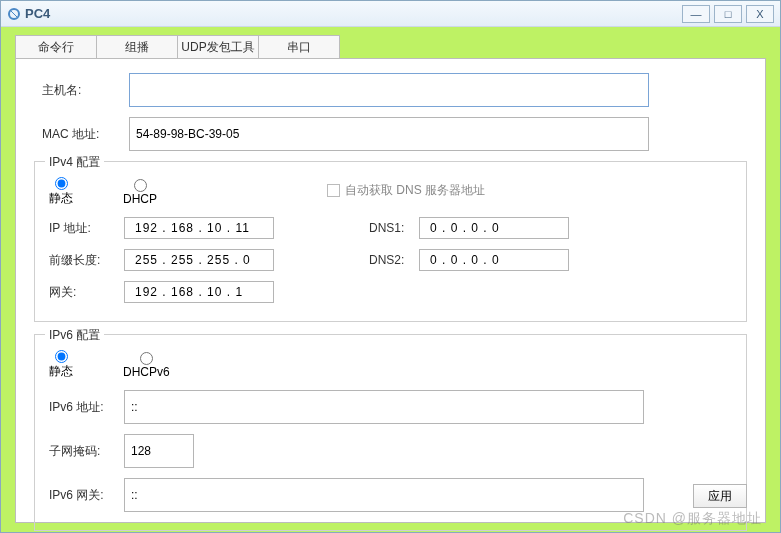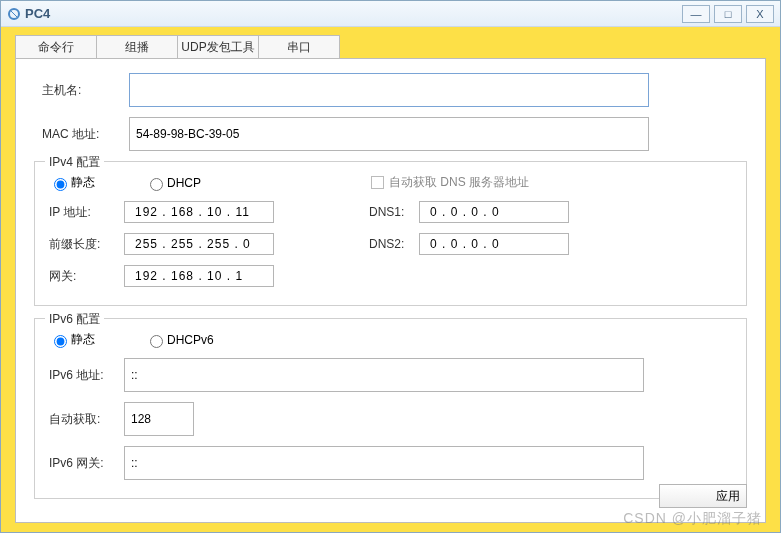--- a/index.html
+++ b/index.html
@@ -1,46 +1,46 @@
 <!DOCTYPE html>
 <html><head>
 <meta charset="utf-8">
 <style>
   * { box-sizing: border-box; font-family: "Microsoft YaHei", Arial, sans-serif; }
   body { margin: 0; background: #fff; }
-  .window { width: 781px; height: 533px; border: 1px solid #8aa8c0; position: relative; background: #fde047; }
+  .window { width: 781px; height: 533px; border: 1px solid #8aa8c0; position: relative; background: #bef264; }
   .titlebar { height: 26px; background: linear-gradient(#f4f9fd,#e4eef8); border-bottom: 1px solid #cdd9e6; display:flex; align-items:center; padding:0 6px; }
   .title-icon { width:14px; height:14px; margin-right:4px; display:inline-block; }
   .title-text { font-size:13px; color:#3a5a7a; font-weight:bold; flex:1;}
   .win-btn { width:28px; height:18px; margin-left:4px; border:1px solid #9cb4ca; background:#f2f7fc; display:flex; align-items:center; justify-content:center; font-size:11px; color:#3a5a7a; cursor:pointer;}
   .client { padding: 8px 14px; position:relative; height: calc(100% - 26px); }
   .tabs { display:flex; }
   .tab { width:82px; height:24px; border:1px solid #bcbcbc; background:#f7f7f7; display:flex; align-items:center; justify-content:center; font-size:12px; color:#333; margin-right:-1px; cursor:pointer;}
   .tab.active { background:#fff; border-bottom:1px solid #fff; position:relative; z-index:2;}
   .tab-page { border:1px solid #bcbcbc; margin-top:-1px; padding:14px 18px 52px 18px; height:calc(100% - 24px); position:relative; background:#fff;}
   .row { display:flex; align-items:center; margin-bottom:10px; font-size:12px;}
   .lbl { width:95px; color:#333; padding-left:8px; }
   .text-input { height:22px; border:1px solid #7aa4d6; padding:16px 6px; font-size:12px; outline:none;}
   .text-input.gray { border:1px solid #b5b5b5;}
   .fieldset { border:1px solid #cfcfcf; padding:12px 14px 8px 14px; margin-bottom:12px; position:relative;}
   .legend { position:absolute; top:-8px; left:10px; background:#fff; padding:0 4px; font-size:12px; color:#333;}
   .radio-row { display:flex; align-items:center; margin-bottom:10px;}
-  .radio { display:flex; align-items:center; font-size:12px; margin-right:50px;}
+  .radio { display:flex; align-items:center; font-size:12px; margin-right:50px;flex-direction:column;}
   .radio input { margin-right:4px;}
   .check { display:flex; align-items:center; font-size:12px; color:#888;}
   .check-box { width:13px; height:13px; border:1px solid #bbb; margin-right:5px;}
   .grid2 { display:flex; }
   .col { flex:0 0 auto; }
   .col.left { width:320px; }
   .col.right { }
   .ip-input { width:150px; height:22px; border:1px solid #b5b5b5; padding:0 10px; font-size:12px; text-align:right; letter-spacing:1px; display:flex; align-items:center;}
   .short-input { width:70px;}
   .long-input { width:520px;}
   .mid-input { width:520px;}
-  .apply-btn { position:absolute; right:18px; bottom:14px; width:88px; height:24px; border:1px solid #b5b5b5; background:linear-gradient(#fff,#ededed); font-size:12px; cursor:pointer;text-align:right;}
+  .apply-btn { position:absolute; right:18px; bottom:14px; width:54px; height:24px; border:1px solid #b5b5b5; background:linear-gradient(#fff,#ededed); font-size:12px; cursor:pointer;}
   .r-lbl { width:50px; font-size:12px; color:#333;}
   .watermark { position:absolute; right:18px; bottom:4px; font-size:14px; color:rgba(120,120,120,.5); letter-spacing:1px; pointer-events:none;}
 </style>
 </head>
 <body>
 
 <div class="window">
   <div class="titlebar">
     <span class="title-icon">
       <svg viewBox="0 0 14 14">
@@ -127,26 +127,26 @@
           <label class="radio">
               <input type="radio" style="">
               <span>DHCPv6</span>
             </label>
         </div>
         <div class="row">
             <div class="lbl" style="width:75px;padding-left:0;">IPv6 地址:</div>
             <input type="text" class="text-input gray long-input" value="::" style="">
           </div>
         <div class="row">
-            <div class="lbl" style="width:75px;padding-left:0;">自动获取:</div>
+            <div class="lbl" style="width:75px;padding-left:0;">子网掩码:</div>
             <input type="text" class="text-input gray short-input" value="128" style="">
           </div>
         <div class="row">
             <div class="lbl" style="width:75px;padding-left:0;">IPv6 网关:</div>
             <input type="text" class="text-input gray long-input" value="::" style="">
           </div>
       </div>
 
       <button class="apply-btn">应用</button>
     </div>
   </div>
-  <div class="watermark">CSDN @小肥溜子猪</div>
+  <div class="watermark">CSDN @服务器地址</div>
 </div>
 
 </body></html>

